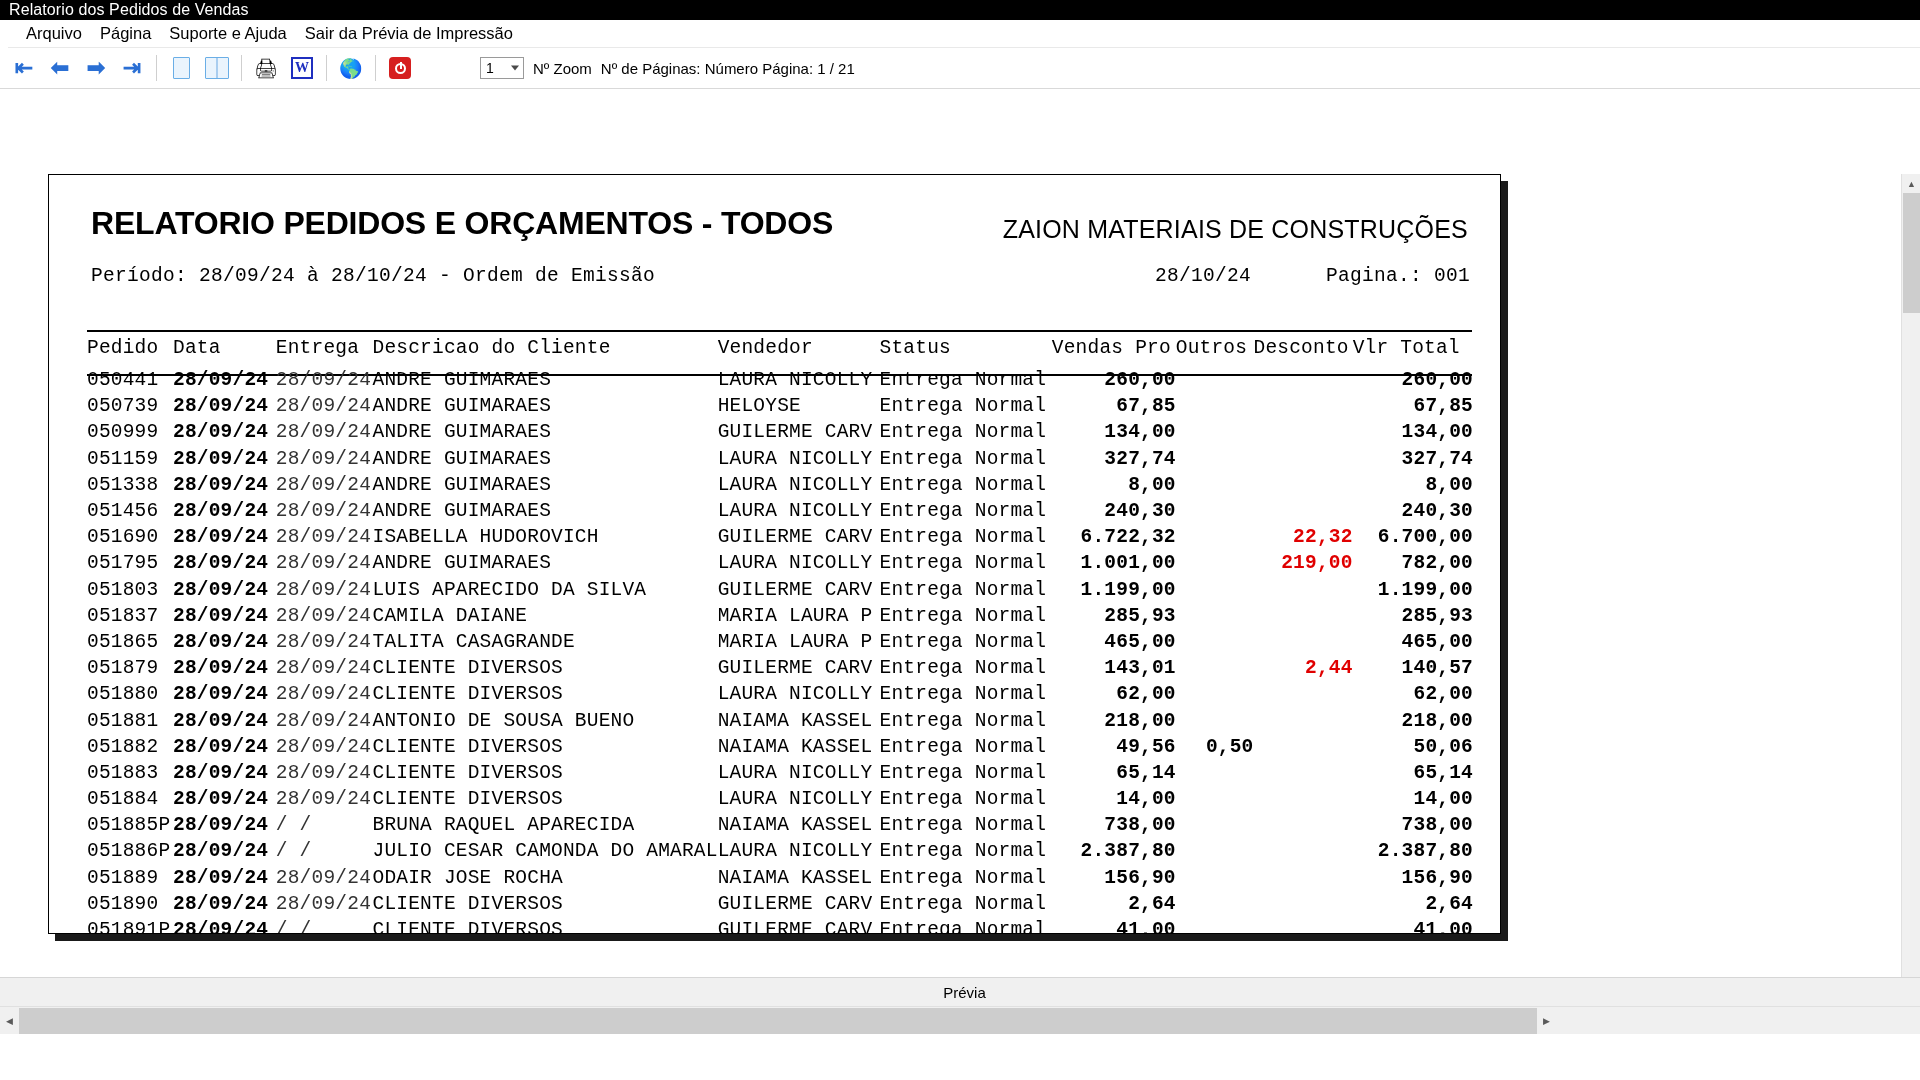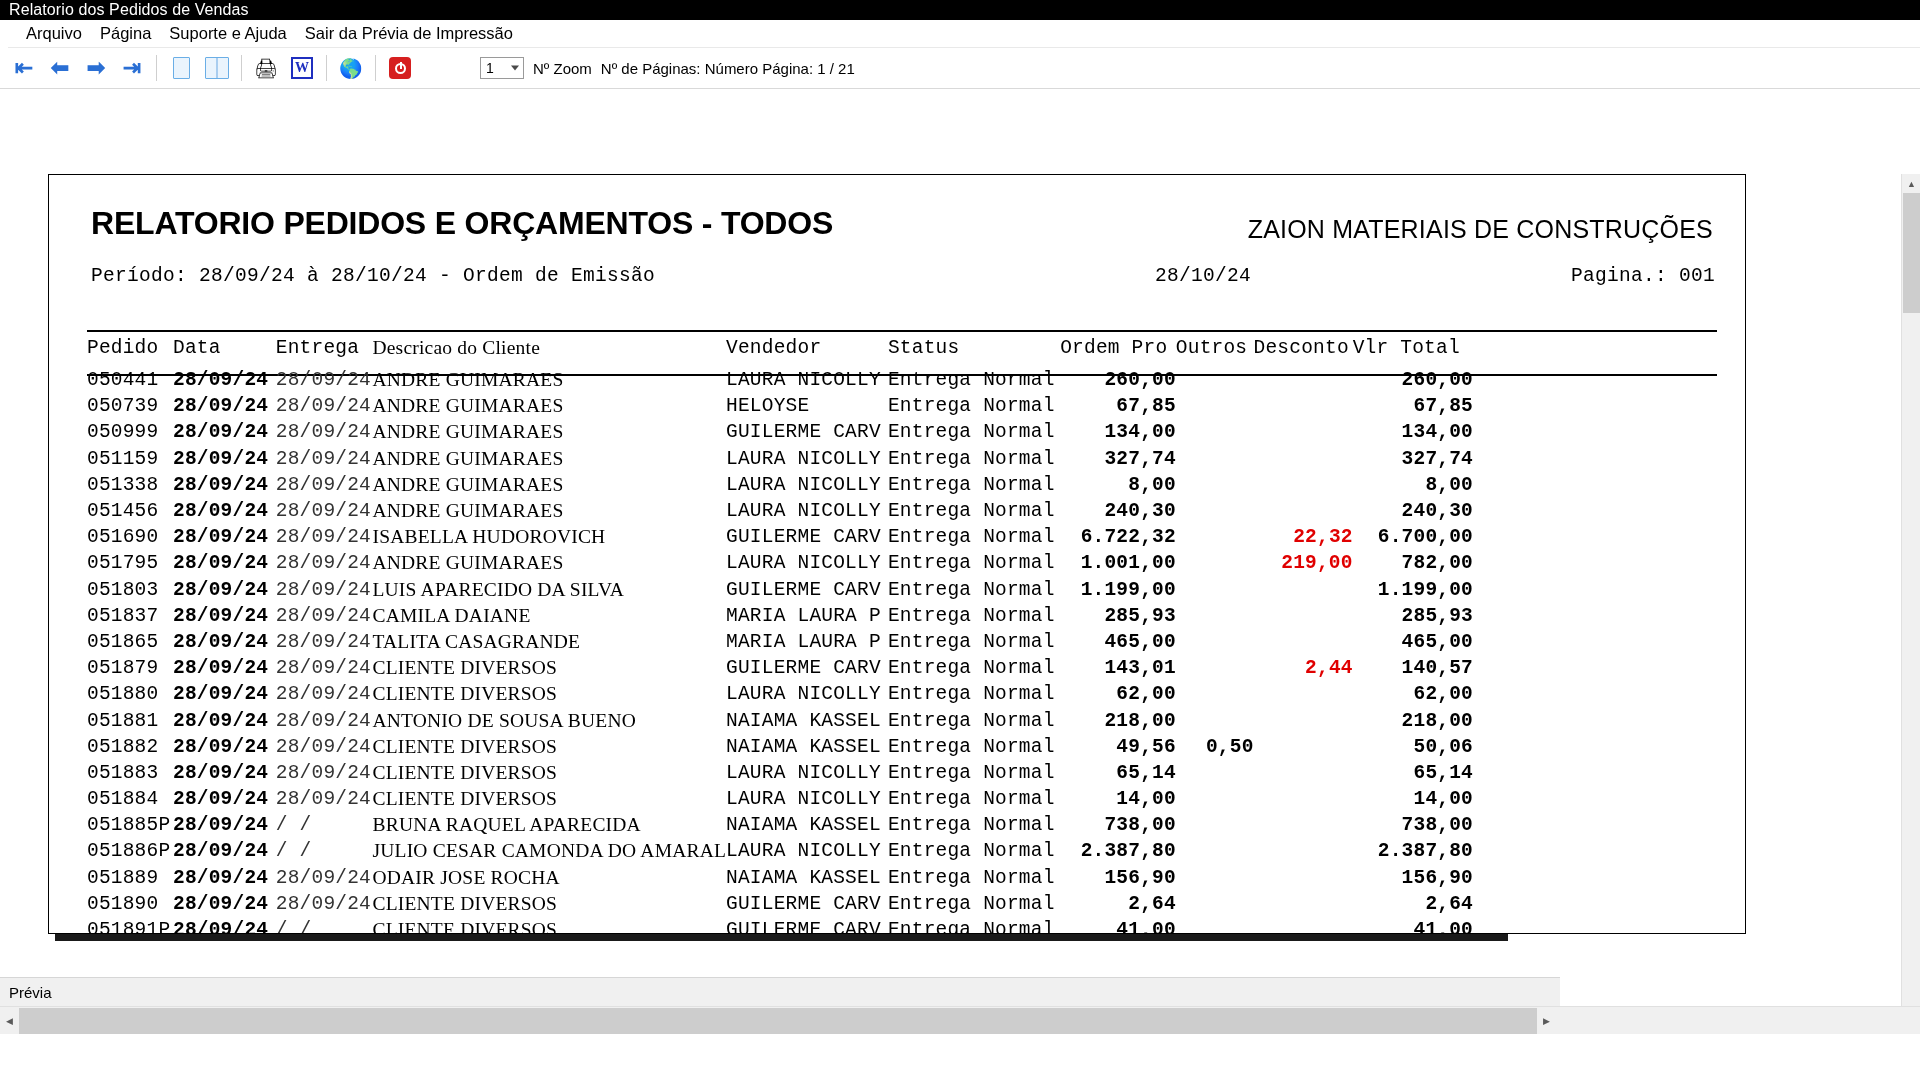--- a/index.html
+++ b/index.html
@@ -133,21 +133,21 @@
 
   .paper-shadow {
     position: absolute;
     left: 55px; top: 92px;
     width: 1453px; height: 760px;
     background: #1a1a1a;
   }
   .paper {
     position: absolute;
     left: 48px; top: 85px;
-    width: 1698px; height: 760px;
+    width: 1453px; height: 760px;
     background: #ffffff;
     border: 1px solid #000000;
     overflow: hidden;
   }
 
   .rpt-title {
     position: absolute;
     left: 42px; top: 30px;
     font-size: 32px;
     font-weight: bold;
@@ -223,43 +223,44 @@
   table.grid td {
     padding: 2.1px 0;
     white-space: nowrap;
     vertical-align: top;
   }
 
   
   .c-pedido  { width: 92px; }
   .c-data    { width: 120px; font-weight: bold; }
   .c-entrega { width: 100px; color:#333; }
-  .c-cliente { width: 330px; font-family: Liberation Serif, serif; }
+  .c-cliente { width: 330px; }
   .c-vend    { width: 178px; }
   .c-status  { width: 185px; }
   .c-valor   { width: 135px; text-align: right; font-weight: bold; padding-right:2px; }
   .c-outros  { width: 92px;  text-align: right; font-weight: bold; padding-right:4px; }
   .c-desc    { width: 108px; text-align: right; font-weight: bold; color: #e00000; padding-right:4px;}
   .c-total   { width: 150px; text-align: right; font-weight: bold; }
 
   th.c-valor, th.c-outros, th.c-desc, th.c-total { font-weight: normal; color:#000; }
   th.c-data, th.c-entrega { font-weight: normal; color:#000; }
 
   
   .statusbar {
     position: absolute;
     left: 0; bottom: 28px;
-    width: 1560px;
+    width: 1920px;
     height: 29px;
     background: #f0f0f0;
     border-top: 1px solid #d6d6d6;
     display: flex; align-items: center;
     padding-left: 9px;
     font-size: 15px;
     color: #000;
+    justify-content: center;
   }
 
   
   .vscroll {
     position: absolute;
     right: 0; top: 85px;
     width: 19px; height: 860px;
     background: #f0f0f0;
     border-left: 1px solid #e0e0e0;
   }
@@ -382,21 +383,21 @@
 
     <table class="grid">
       <thead>
         <tr>
           <th class="c-pedido">Pedido</th>
           <th class="c-data">Data</th>
           <th class="c-entrega">Entrega</th>
           <th class="c-cliente">Descricao do Cliente</th>
           <th class="c-vend">Vendedor</th>
           <th class="c-status">Status</th>
-          <th class="c-valor">Ordem Pro</th>
+          <th class="c-valor">Vendas Pro</th>
           <th class="c-outros">Outros</th>
           <th class="c-desc">Desconto</th>
           <th class="c-total">Vlr Total</th>
         </tr>
       </thead>
       <tbody>
           <tr>
             <td class="c-pedido">050441</td>
             <td class="c-data">28/09/24</td>
             <td class="c-entrega">28/09/24</td>

